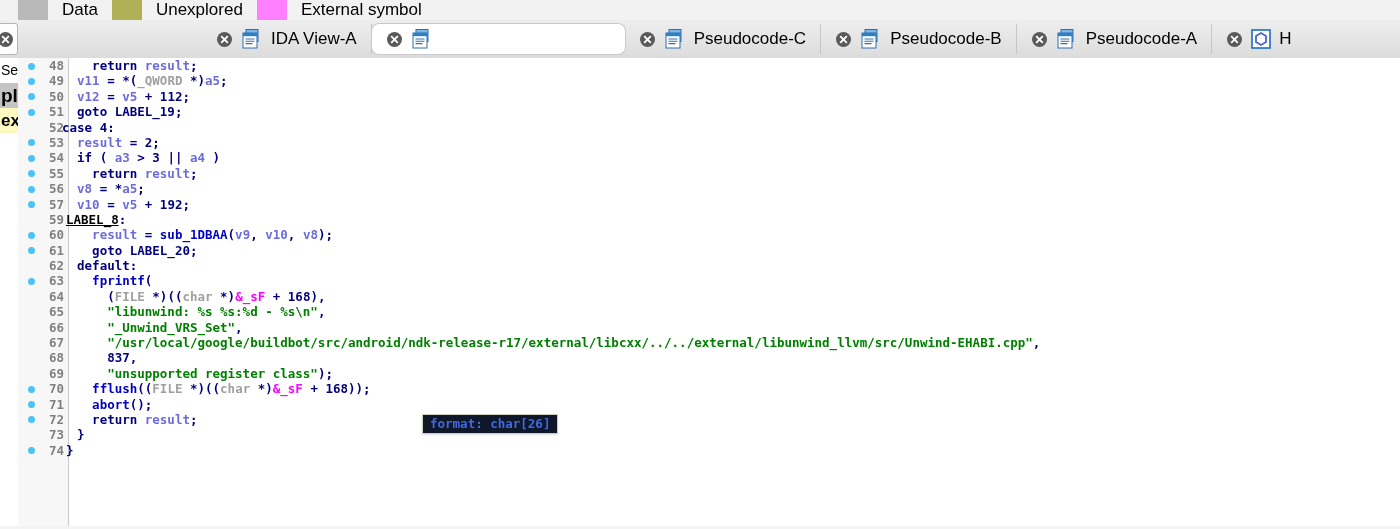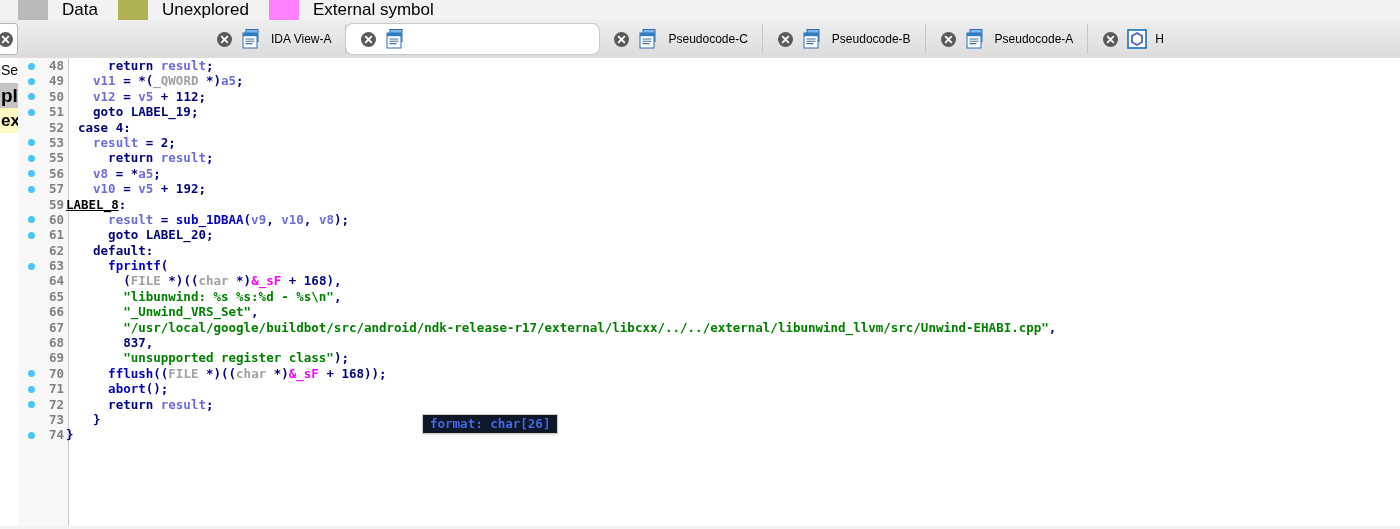--- a/index.html
+++ b/index.html
@@ -13,21 +13,21 @@
 
   
   .legend{
     position:absolute;left:0;top:0;width:1400px;height:20px;
     background:#f2f2f2;display:flex;align-items:center;
     overflow:hidden;
   }
   .legend .swatch{width:30px;height:20px;flex:0 0 auto;}
   .legend .lbl{
     font-size:17px;color:#000;flex:0 0 auto;
-    padding:0 20px 0 14px;white-space:nowrap;line-height:20px;
+    padding:0 14px 0 14px;white-space:nowrap;line-height:20px;
   }
   .legend .pad{width:18px;flex:0 0 auto;}
 
   
   .tabbar{
     position:absolute;left:0;top:20px;width:1400px;height:38px;
     background:#e8e8e8;
     border-bottom:1px solid #bdbdbd;
     display:flex;align-items:center;
   }
@@ -39,21 +39,21 @@
     position:relative;z-index:2;
     width:24px;height:30px;margin-left:-8px;margin-right:4px;
     background:#fdfdfd;border:1px solid #b5b5b5;border-radius:3px;
     display:flex;align-items:center;justify-content:center;
     flex:0 0 auto;
   }
   .tab{
     position:relative;z-index:2;
     height:30px;display:flex;align-items:center;gap:8px;
     padding:0 14px;flex:0 0 auto;
-    font-size:12px;color:#000;white-space:nowrap;
+    font-size:17px;color:#000;white-space:nowrap;
     border-right:1px solid #c6c6c6;
   }
   .tab.active{
     background:#ffffff;border-radius:7px;border-right:none;
     box-shadow:0 0 0 1px #c9c9c9;
   }
   .tab.blank{width:225px;justify-content:flex-start;}
   .tab .tlabel{line-height:30px;}
 
   .closeicon{width:17px;height:17px;flex:0 0 auto;display:block;}
@@ -94,21 +94,21 @@
   }
   .dot{
     position:absolute;left:10px;top:4.5px;
     width:7px;height:7px;border-radius:50%;
     background:#4cc3f5;
   }
   .lnum{
     position:absolute;left:18px;top:0;width:28px;
     text-align:right;color:#808080;font-weight:bold;
   }
-  .ctext{position:absolute;left:60px;top:0;}
+  .ctext{position:absolute;left:44px;top:0;}
 
   
   .kw   {color:#00007f;}      
   .var  {color:#6c6cdb;}      
   .num  {color:#00007f;}      
   .str  {color:#008000;}      
   .fn   {color:#0000c8;}      
   .typ  {color:#a0a0a0;}      
   .ext  {color:#ff00ff;}      
   .lbl2 {color:#000000;text-decoration:underline;}
@@ -247,20 +247,21 @@
   <div class="codepane">
     <div class="gutterband"></div>
     <div class="gutterline"></div>
     <div id="code-lines">
         <div class="codeline"><span class="dot"></span><span class="lnum">48</span><span class="ctext"><span class="kw">    return </span><span class="var">result</span><span class="kw">;</span></span></div>
         <div class="codeline"><span class="dot"></span><span class="lnum">49</span><span class="ctext"><span class="var">  v11</span><span class="kw"> = *(</span><span class="typ">_QWORD </span><span class="kw">*)</span><span class="var">a5</span><span class="kw">;</span></span></div>
         <div class="codeline"><span class="dot"></span><span class="lnum">50</span><span class="ctext"><span class="var">  v12</span><span class="kw"> = </span><span class="var">v5</span><span class="kw"> + </span><span class="num">112</span><span class="kw">;</span></span></div>
         <div class="codeline"><span class="dot"></span><span class="lnum">51</span><span class="ctext"><span class="kw">  goto LABEL_19;</span></span></div>
         <div class="codeline"><span class="lnum">52</span><span class="ctext"><span class="kw">case 4:</span></span></div>
         <div class="codeline"><span class="dot"></span><span class="lnum">53</span><span class="ctext"><span class="var">  result</span><span class="kw"> = </span><span class="num">2</span><span class="kw">;</span></span></div>
+        <div class="codeline"><span class="dot"></span><span class="lnum">54</span><span class="ctext"><span class="kw">  if ( </span><span class="var">a3</span><span class="kw"> &gt; </span><span class="num">3</span><span class="kw"> || </span><span class="var">a4</span><span class="kw"> )</span></span></div>
         <div class="codeline"><span class="dot"></span><span class="lnum">55</span><span class="ctext"><span class="kw">    return </span><span class="var">result</span><span class="kw">;</span></span></div>
         <div class="codeline"><span class="dot"></span><span class="lnum">56</span><span class="ctext"><span class="var">  v8</span><span class="kw"> = *</span><span class="var">a5</span><span class="kw">;</span></span></div>
         <div class="codeline"><span class="dot"></span><span class="lnum">57</span><span class="ctext"><span class="var">  v10</span><span class="kw"> = </span><span class="var">v5</span><span class="kw"> + </span><span class="num">192</span><span class="kw">;</span></span></div>
         <div class="codeline"><span class="lnum">59</span><span class="ctext" style="left: 48px;"><span class="lbl2">LABEL_8</span><span class="kw">:</span></span></div>
         <div class="codeline"><span class="dot"></span><span class="lnum">60</span><span class="ctext"><span class="var">    result</span><span class="kw"> = </span><span class="fn">sub_1DBAA</span><span class="kw">(</span><span class="var">v9</span><span class="kw">, </span><span class="var">v10</span><span class="kw">, </span><span class="var">v8</span><span class="kw">);</span></span></div>
         <div class="codeline"><span class="dot"></span><span class="lnum">61</span><span class="ctext"><span class="kw">    goto LABEL_20;</span></span></div>
         <div class="codeline"><span class="lnum">62</span><span class="ctext"><span class="kw">  default:</span></span></div>
         <div class="codeline"><span class="dot"></span><span class="lnum">63</span><span class="ctext"><span class="fn">    fprintf</span><span class="kw">(</span></span></div>
         <div class="codeline"><span class="lnum">64</span><span class="ctext"><span class="kw">      (</span><span class="typ">FILE </span><span class="kw">*)((</span><span class="typ">char </span><span class="kw">*)</span><span class="ext">&amp;_sF</span><span class="kw"> + </span><span class="num">168</span><span class="kw">),</span></span></div>
         <div class="codeline"><span class="lnum">65</span><span class="ctext"><span class="str">      "libunwind: %s %s:%d - %s\n"</span><span class="kw">,</span></span></div>

